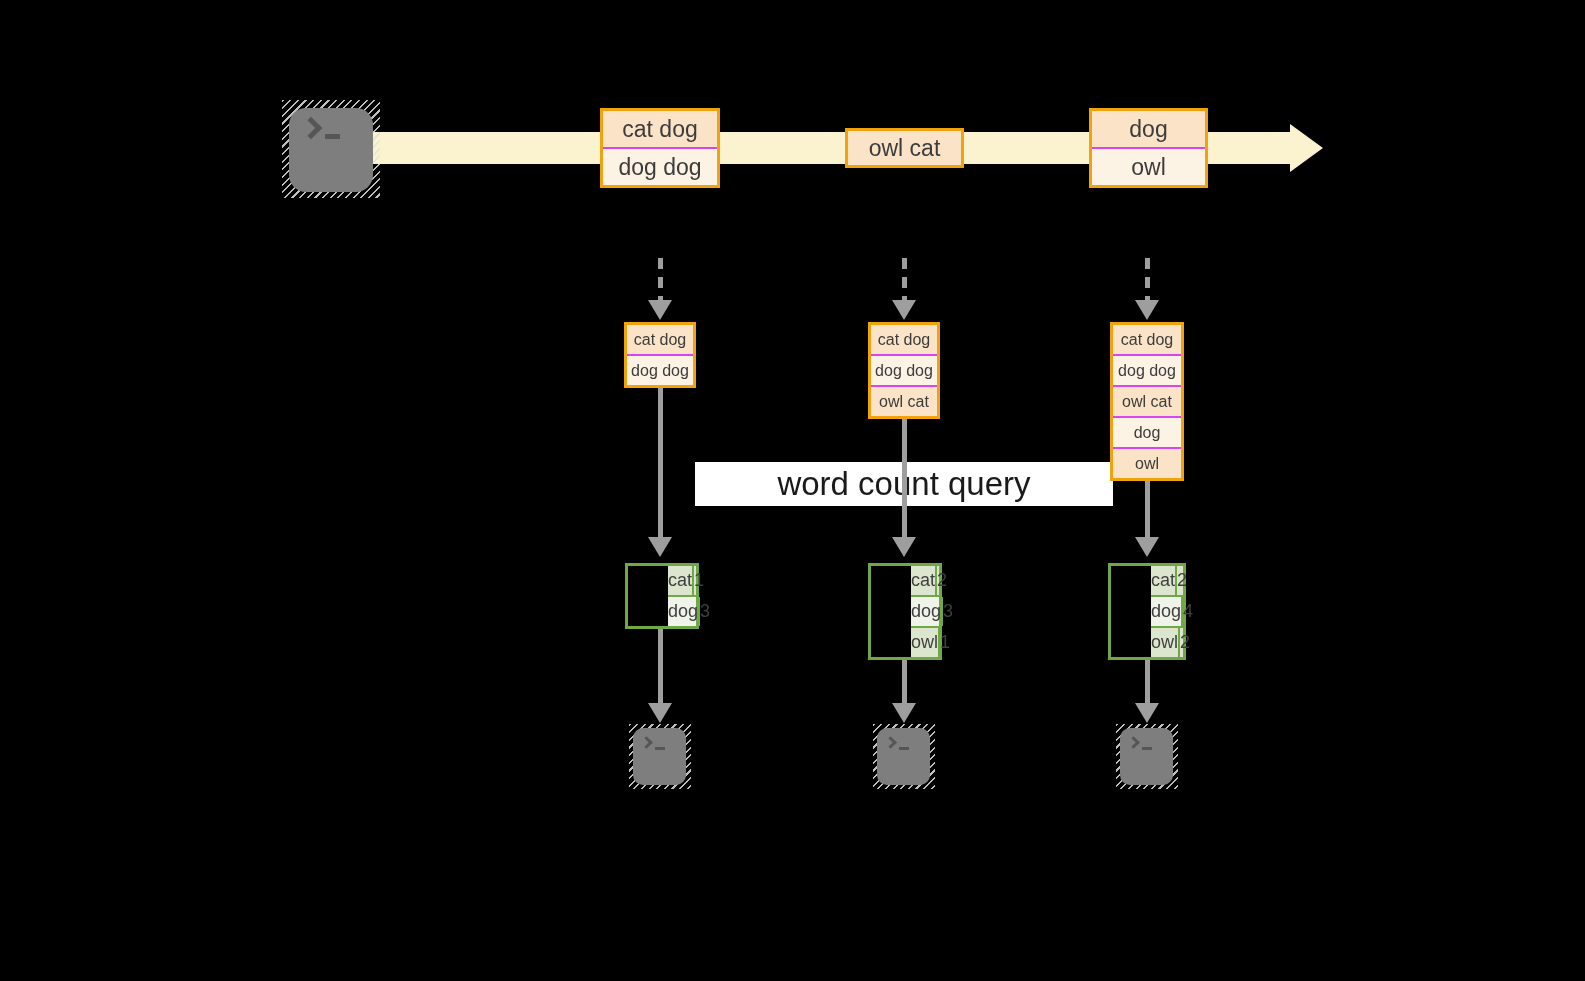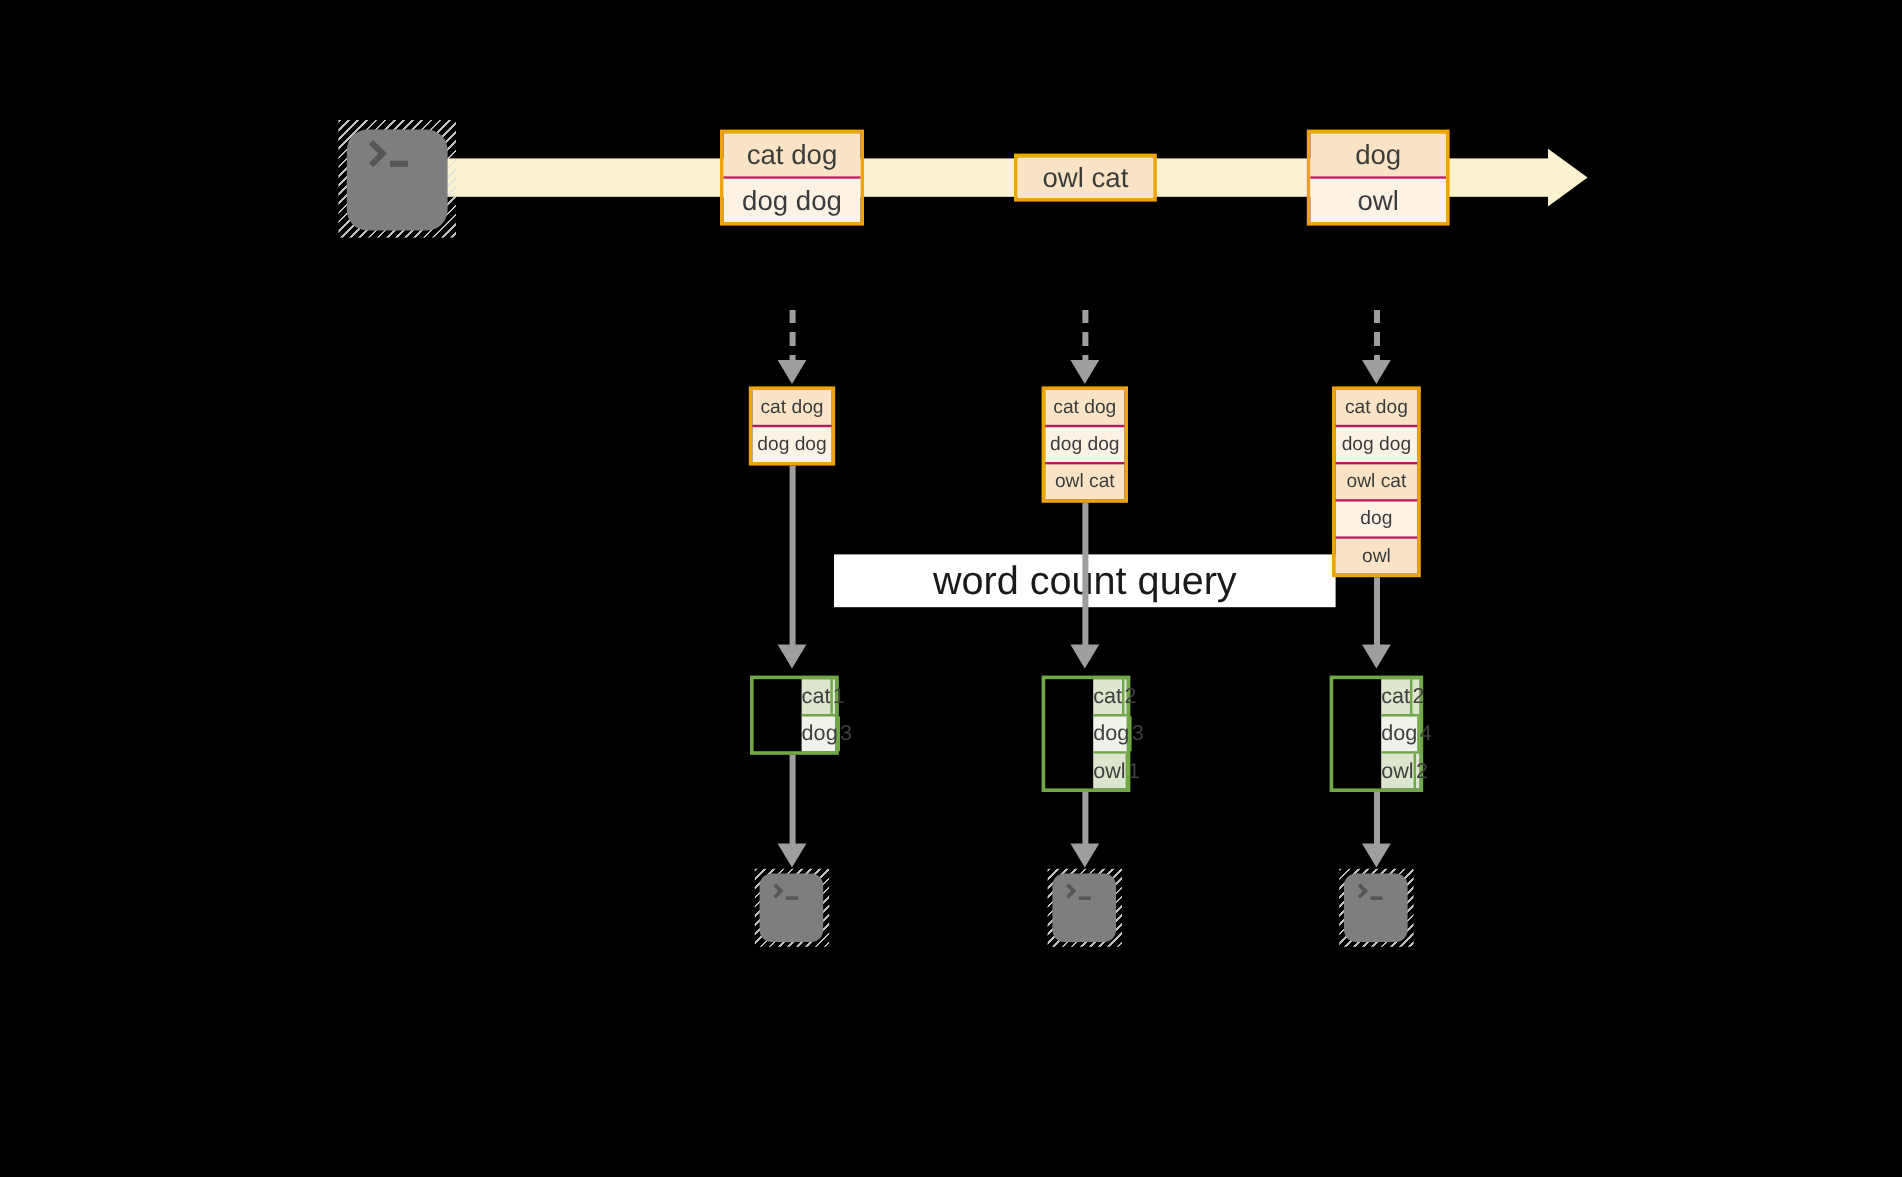--- a/index.html
+++ b/index.html
@@ -18,21 +18,21 @@
   .uscr { position:absolute; background:#565656; }
 
   
   .band { position:absolute; left:366px; top:132px; width:924px; height:32px; background:#FBF2CF; z-index:1; }
   .band-head { position:absolute; left:1290px; top:124px; width:0; height:0;
     border-top:24px solid transparent; border-bottom:24px solid transparent; border-left:33px solid #FBF2CF; z-index:1; }
 
   
   .obox { position:absolute; box-sizing:border-box; border:3px solid #F0A30C; display:flex; flex-direction:column; z-index:3; }
   .obox .cell { flex:1; display:flex; align-items:center; justify-content:center;
-    color:#3C3C3C; border-bottom:2px solid #be185d; }
+    color:#3C3C3C; border-bottom:2px solid #d946ef; }
   .obox .cell:last-child { border-bottom:none; }
   .fa { background:#FAE3C6; }
   .fb { background:#FDF3E5; }
   .stream-text { font-size:23px; }
   .stack-text { font-size:16px; }
 
   
   .vdash { position:absolute; width:5px; z-index:2;
     background:repeating-linear-gradient(to bottom, #9E9E9E 0 11px, transparent 11px 19px); }
   .vline { position:absolute; width:5px; background:#9E9E9E; z-index:2; }

